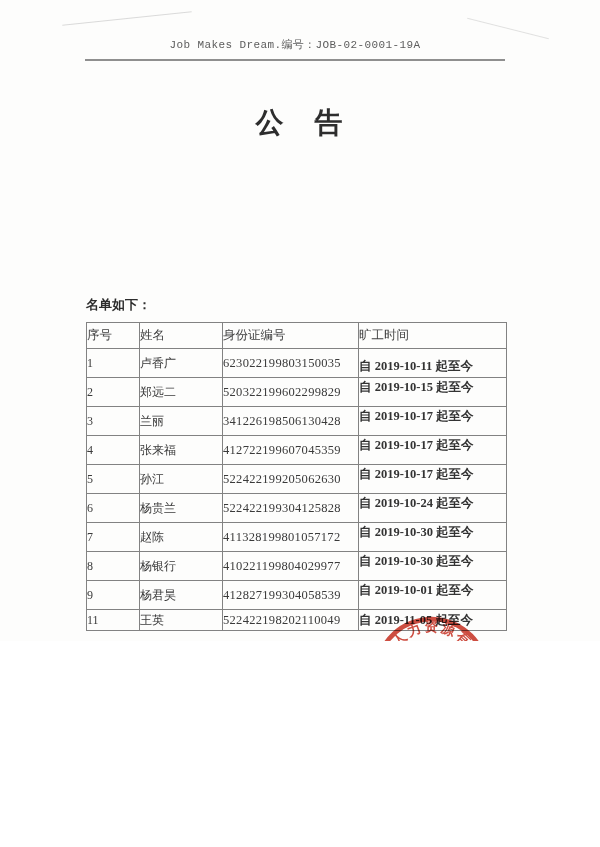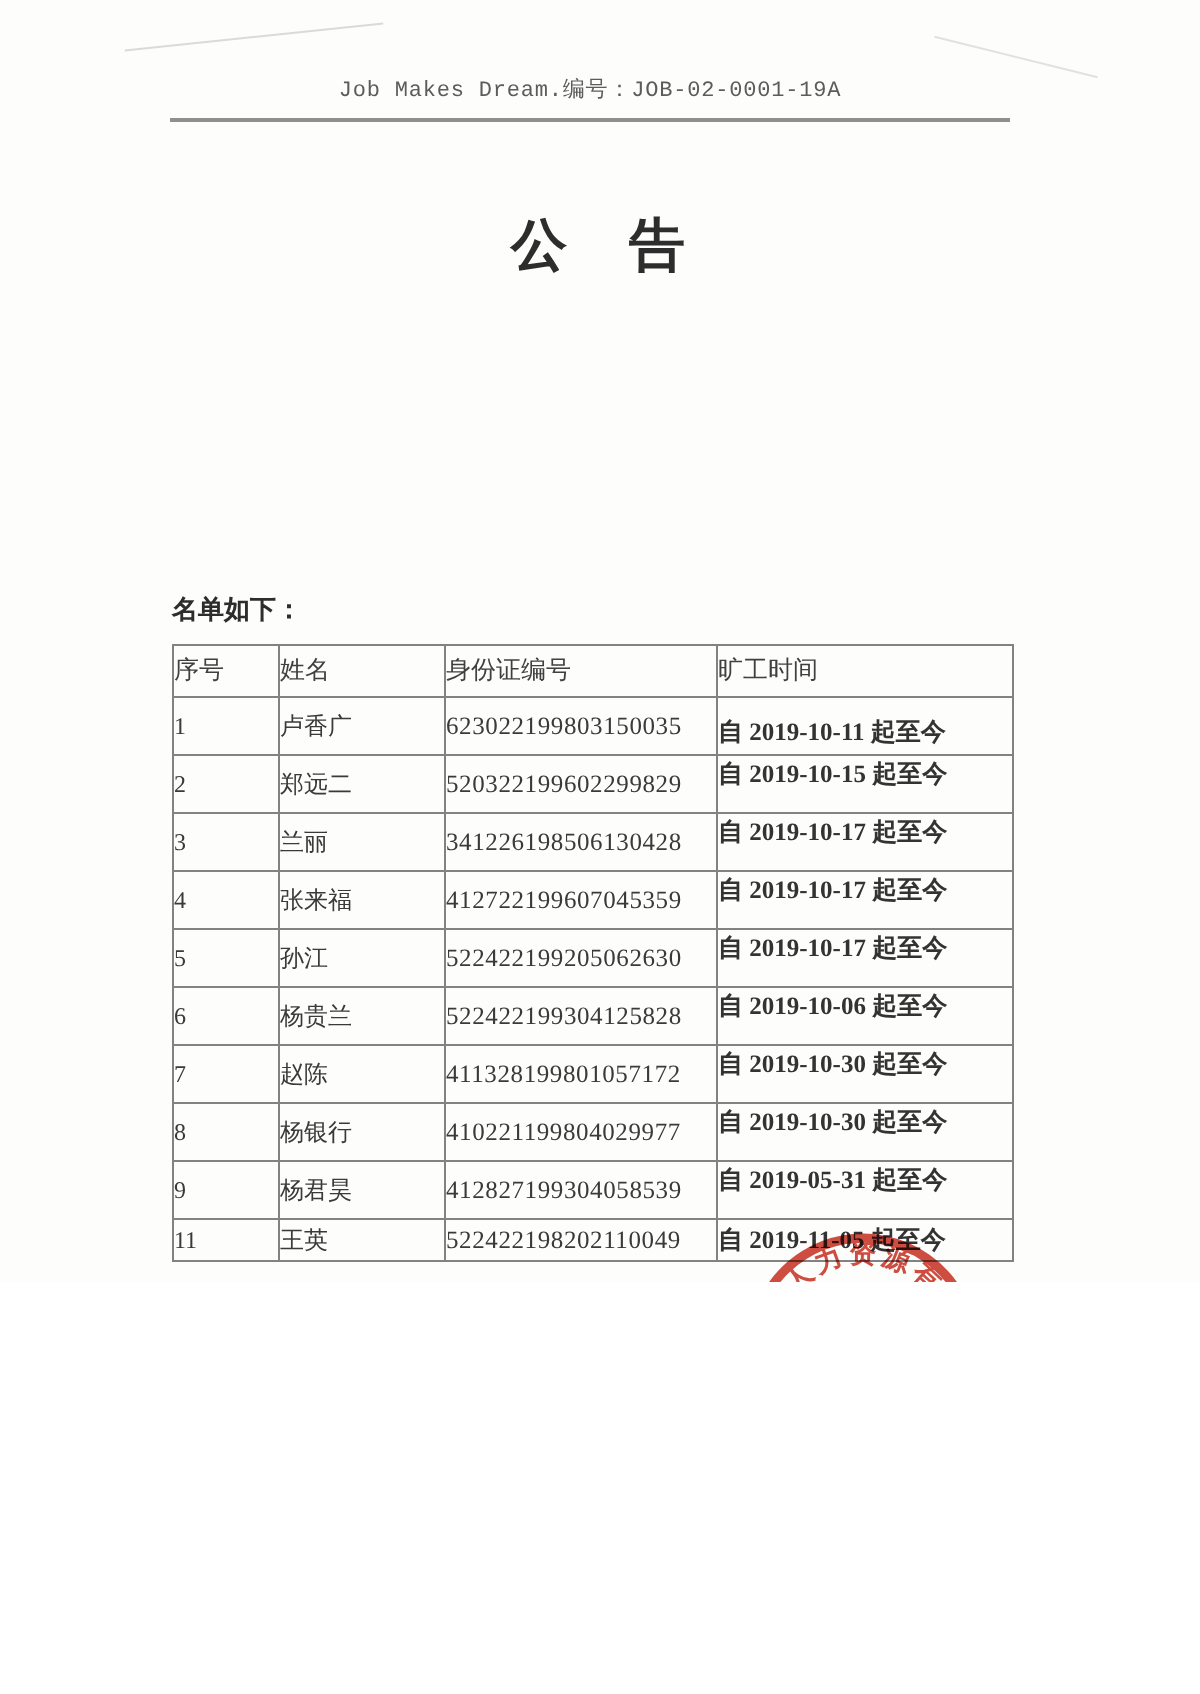--- a/index.html
+++ b/index.html
@@ -131,39 +131,39 @@
         <tr>
           <td class="col-index">5</td>
           <td class="col-name">孙江</td>
           <td class="col-id">522422199205062630</td>
           <td class="col-date">自 2019-10-17 起至今</td>
         </tr>
         <tr>
           <td class="col-index">6</td>
           <td class="col-name">杨贵兰</td>
           <td class="col-id">522422199304125828</td>
-          <td class="col-date">自 2019-10-06 起至今</td>
+          <td class="col-date">自 2019-10-24 起至今</td>
         </tr>
         <tr>
           <td class="col-index">7</td>
           <td class="col-name">赵陈</td>
           <td class="col-id">411328199801057172</td>
           <td class="col-date">自 2019-10-30 起至今</td>
         </tr>
         <tr>
           <td class="col-index">8</td>
           <td class="col-name">杨银行</td>
           <td class="col-id">410221199804029977</td>
           <td class="col-date">自 2019-10-30 起至今</td>
         </tr>
         <tr>
           <td class="col-index">9</td>
           <td class="col-name">杨君昊</td>
           <td class="col-id">412827199304058539</td>
-          <td class="col-date">自 2019-05-31 起至今</td>
+          <td class="col-date">自 2019-10-01 起至今</td>
         </tr>
         <tr>
           <td class="col-index">11</td>
           <td class="col-name">王英</td>
           <td class="col-id">522422198202110049</td>
           <td class="col-date">自 2019-11-05 起至今</td>
         </tr>
       </tbody>
   </table>
 

